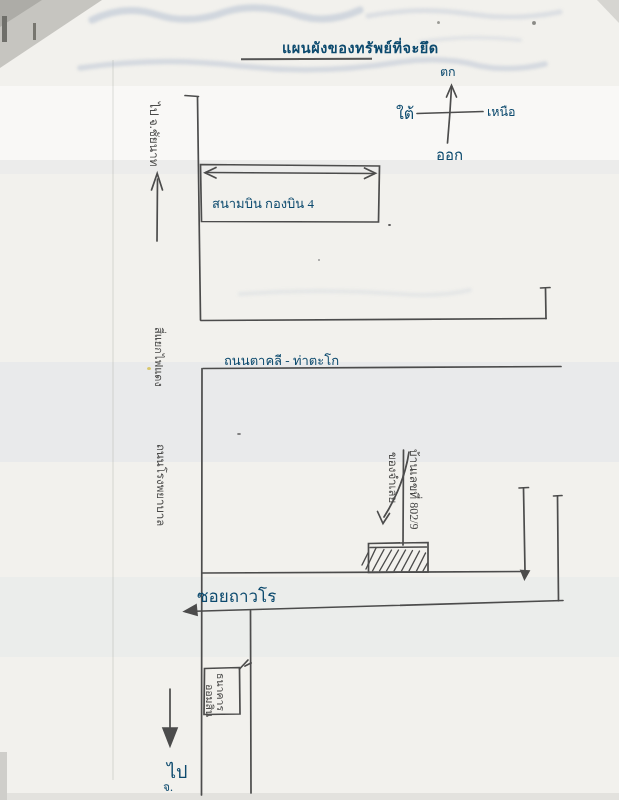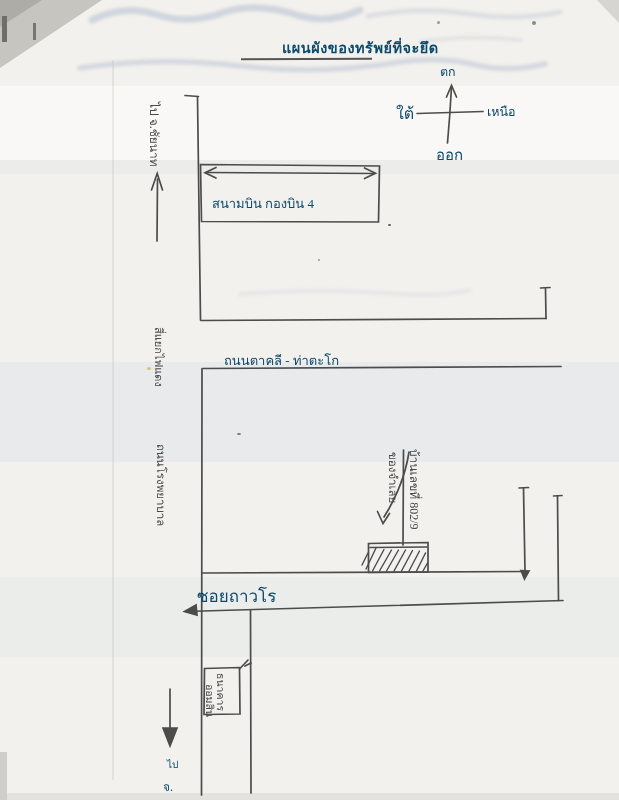--- a/index.html
+++ b/index.html
@@ -159,21 +159,21 @@
   <div class="vtext" style="left:164px;top:102px;font-size:12px;">ไป จ.ชัยนาท</div>
   <div class="label" style="left:212px;top:193px;font-size:13px;">สนามบิน  กองบิน 4</div>
   <div class="label" style="left:224px;top:343px;font-size:13px;margin-top:7px;">ถนนตาคลี - ท่าตะโก</div>
   <div class="vtext" style="left:168px;top:327px;font-size:11px;">สี่แยกไฟแดง</div>
   <div class="vtext" style="left:170px;top:444px;font-size:11.5px;">ถนนโรงพยาบาล</div>
   <div class="label" style="left:197px;top:582px;font-size:17px;">ซอยถาวโร</div>
   <div class="vtext" style="left:424px;top:449px;font-size:12px;">บ้านเลขที่ 802/9</div>
   <div class="vtext" style="left:402px;top:452px;font-size:11.5px;">ของจำเลย</div>
   <div class="vtext" style="left:229px;top:673px;font-size:10.5px;">ธนาคาร</div>
   <div class="vtext" style="left:218px;top:684px;font-size:10.5px;">ออมสิน</div>
-  <div class="label" style="left:167px;top:757px;font-size:10px;font-family:Liberation Mono, monospace;">ไป</div>
+  <div class="label" style="left:167px;top:757px;font-size:18px;font-family:Liberation Mono, monospace;">ไป</div>
   <div class="label" style="left:163px;top:777px;font-size:12px;">จ.</div>
 
   <div class="speck" style="left:388px;top:224px;width:3px;height:2px;background:#555;"></div>
   <div class="speck" style="left:237px;top:433px;width:4px;height:2px;background:#777;"></div>
   <div class="speck" style="left:147px;top:367px;width:4px;height:3px;background:#d8c66a;"></div>
   <div class="speck" style="left:318px;top:259px;width:2px;height:2px;background:#999;"></div>
   <div class="speck" style="left:532px;top:21px;width:4px;height:4px;background:#8a8a85;"></div>
   <div class="speck" style="left:437px;top:21px;width:3px;height:3px;background:#9a9a95;"></div>
 
 </div>

